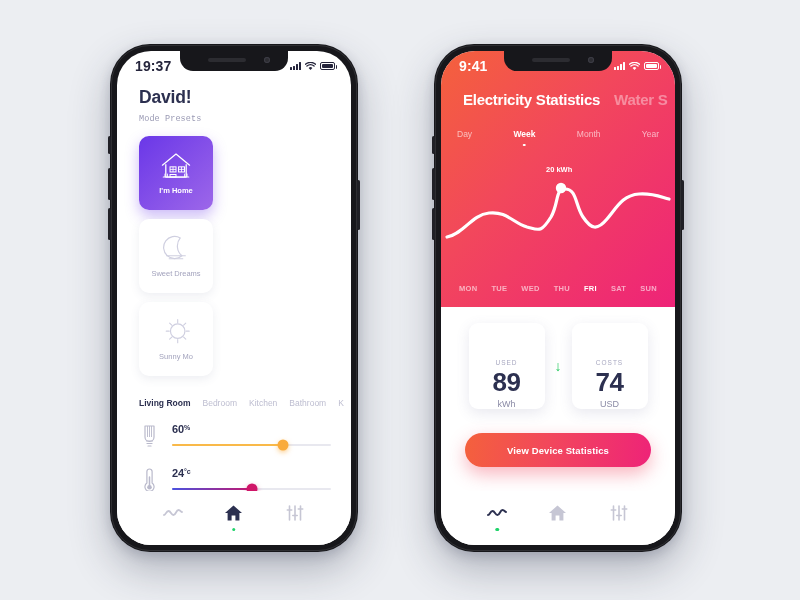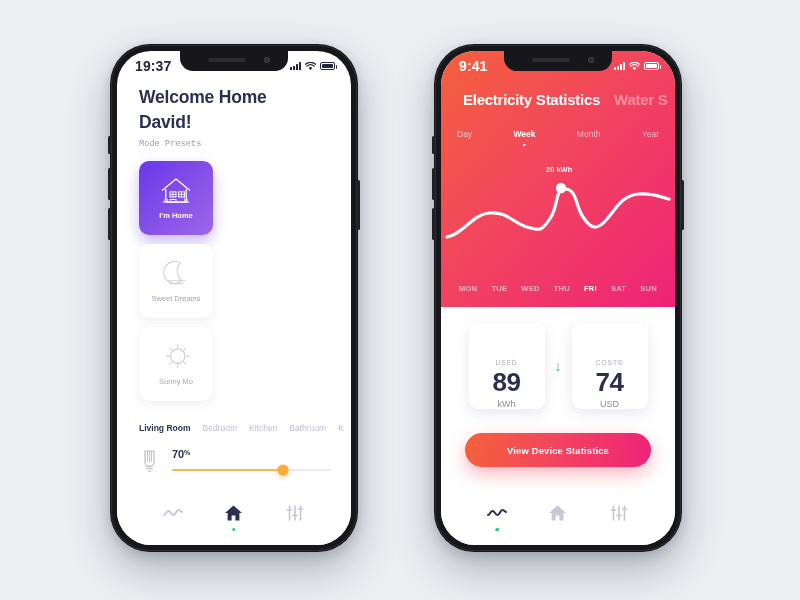--- a/index.html
+++ b/index.html
@@ -243,21 +243,20 @@
             <path d="M.4 2.2a8 8 0 0 1 10.2 0" stroke="currentColor" stroke-width="1.3" fill="none" stroke-linecap="round"></path>
           </svg>
           <span class="batt">
               <span></span>
             </span>
         </span>
       </div>
 
       <div class="l-body">
         <div class="l-title">
-          <div>Welcome Home</div>
           <div>David!</div>
         </div>
 
         <div class="l-section-label">Mode Presets</div>
 
         <div class="presets">
           <div class="preset active">
             <svg class="ic" viewBox="0 0 40 34">
               <path d="M4 16 L20 3 L36 16" stroke="#fff" stroke-width="1.5" fill="none" stroke-linecap="round" stroke-linejoin="round"></path>
               <path d="M8 15 V30 H32 V15" stroke="#fff" stroke-width="1.5" fill="none" stroke-linejoin="round"></path>
@@ -310,21 +309,21 @@
           <div class="ctrl">
             <span class="ctrl-ic">
               <svg width="15" height="25" viewBox="0 0 15 25">
                 <path d="M3 2 h9 v11 a4.5 4.5 0 0 1 -9 0z" stroke="#b9b9cb" stroke-width="1.2" fill="none" stroke-linejoin="round"></path>
                 <path d="M5.5 2 V13 M7.5 2 V13 M9.5 2 V13" stroke="#b9b9cb" stroke-width=".9"></path>
                 <path d="M4.5 17 h6 M5 19.5 h5" stroke="#b9b9cb" stroke-width="1.2" stroke-linecap="round"></path>
                 <path d="M6 22 h3" stroke="#b9b9cb" stroke-width="1.2" stroke-linecap="round"></path>
               </svg>
             </span>
             <div class="ctrl-main">
-              <div class="ctrl-val"><span>70</span><sup>%</sup></div>
+              <div class="ctrl-val"><span>60</span><sup>%</sup></div>
               <div class="track">
                 <div class="fill fill-warm" style="width:70%"></div>
                 <div class="knob knob-warm" style="left:70%"></div>
               </div>
             </div>
           </div>
 
           <div class="ctrl">
             <span class="ctrl-ic">
               <svg width="13" height="27" viewBox="0 0 13 27">

